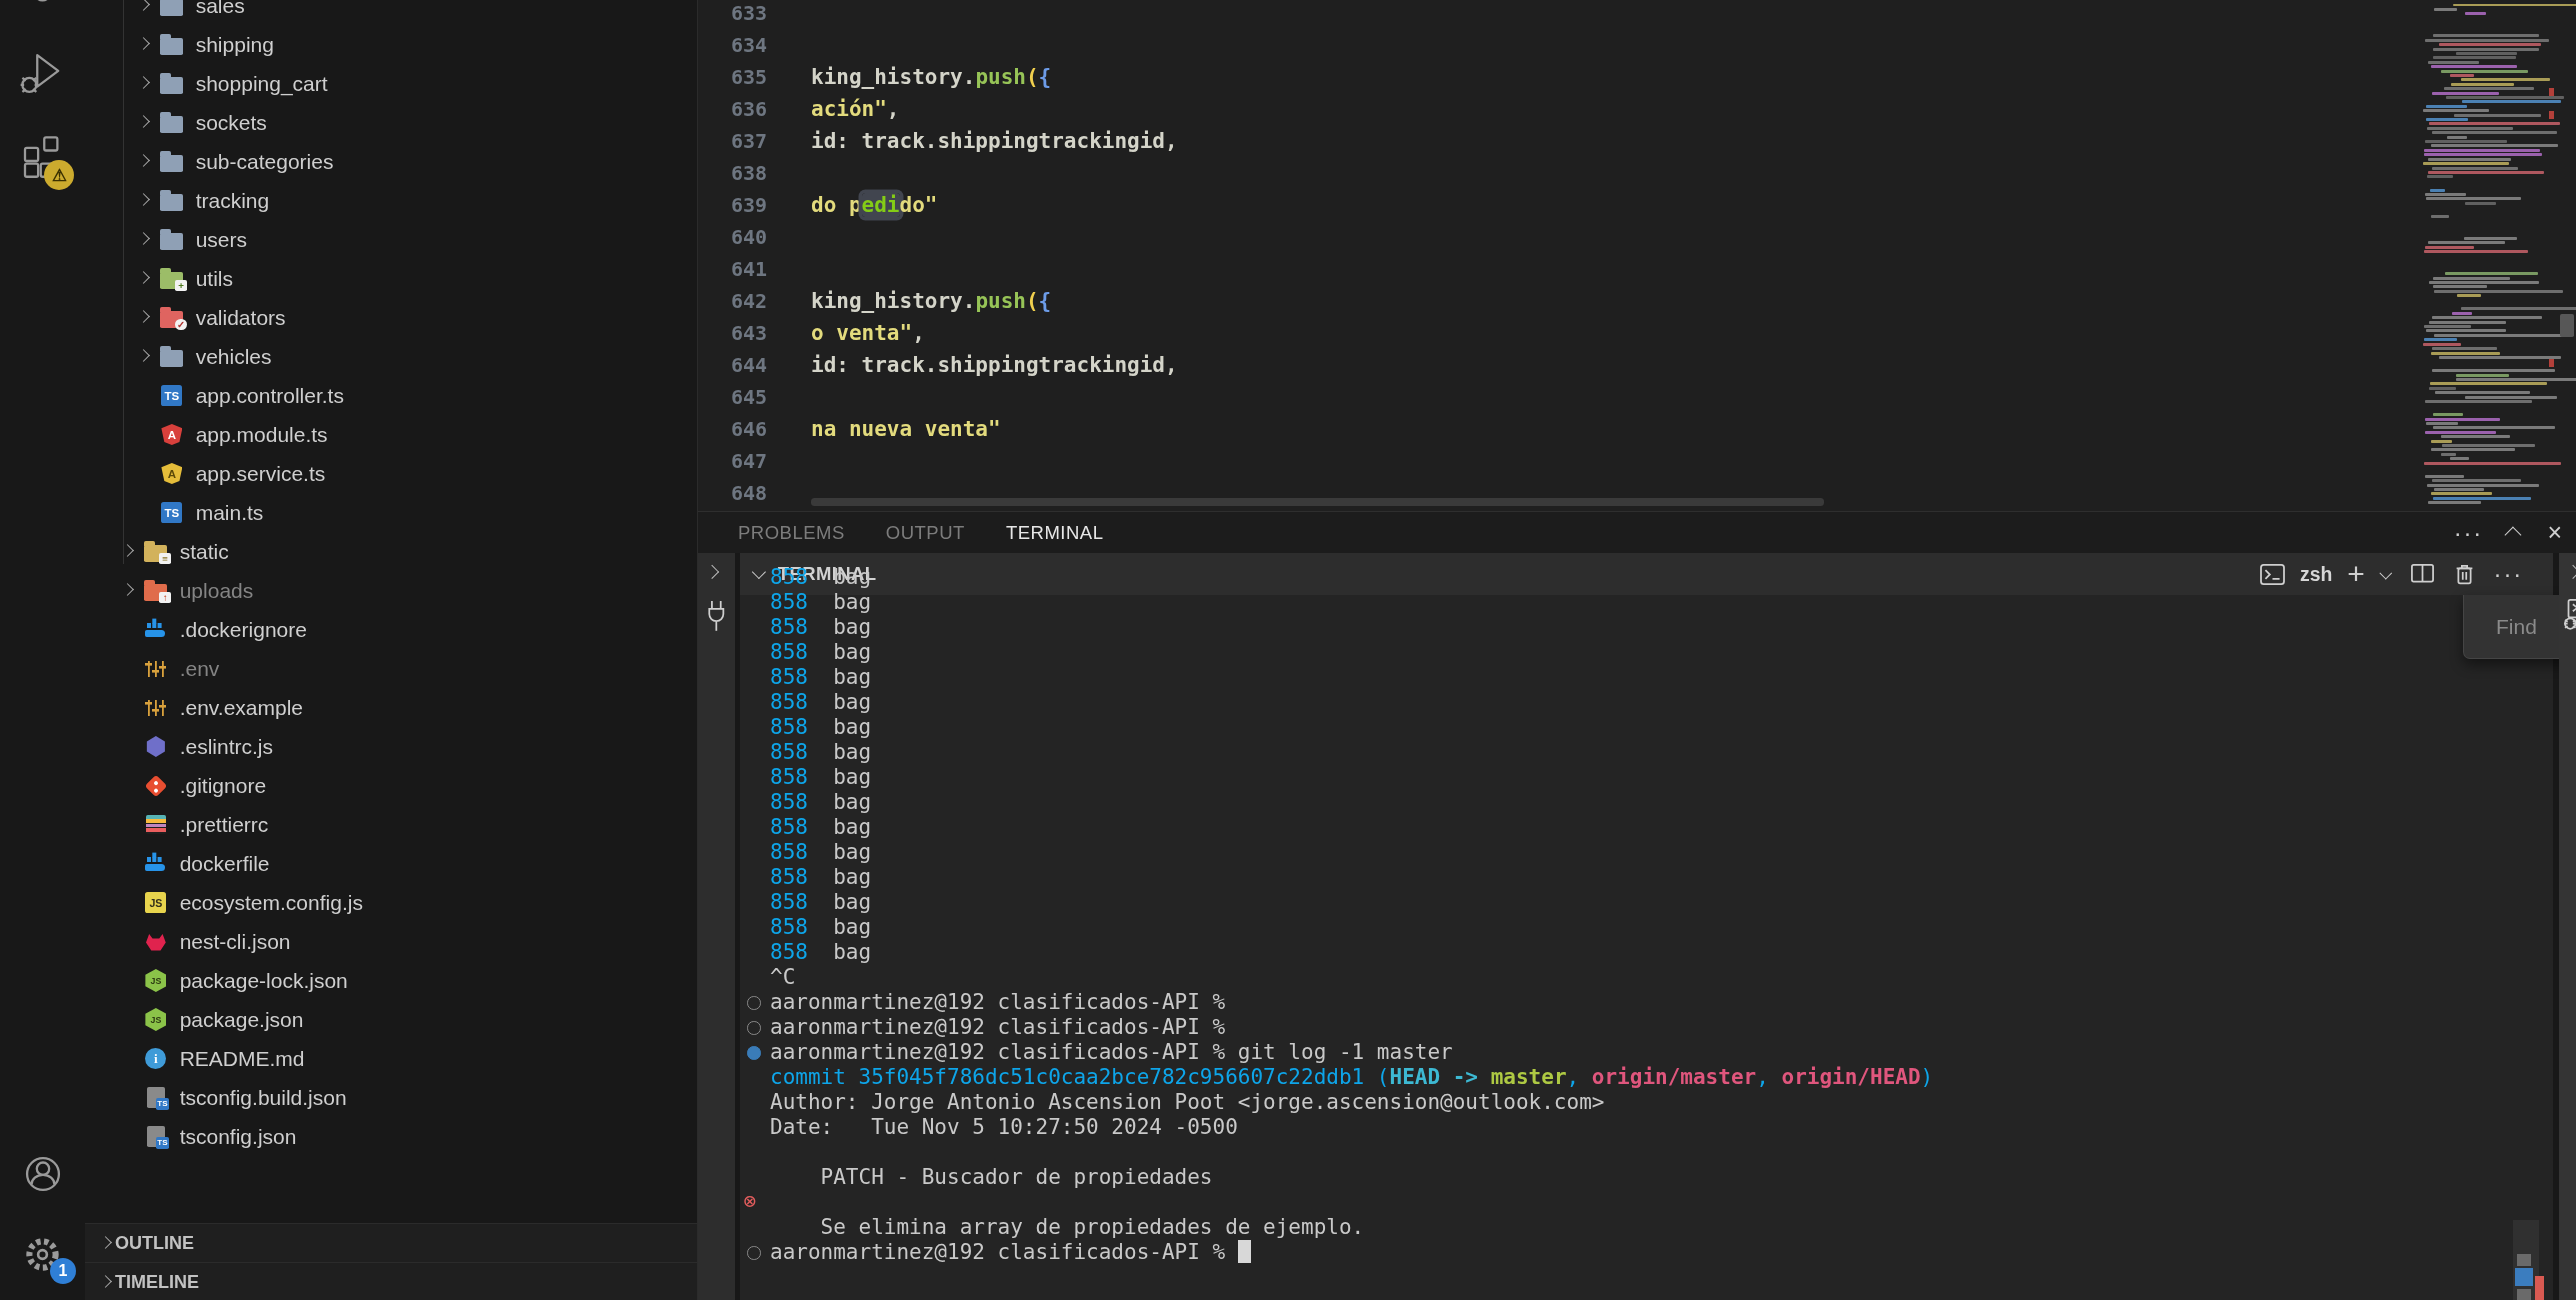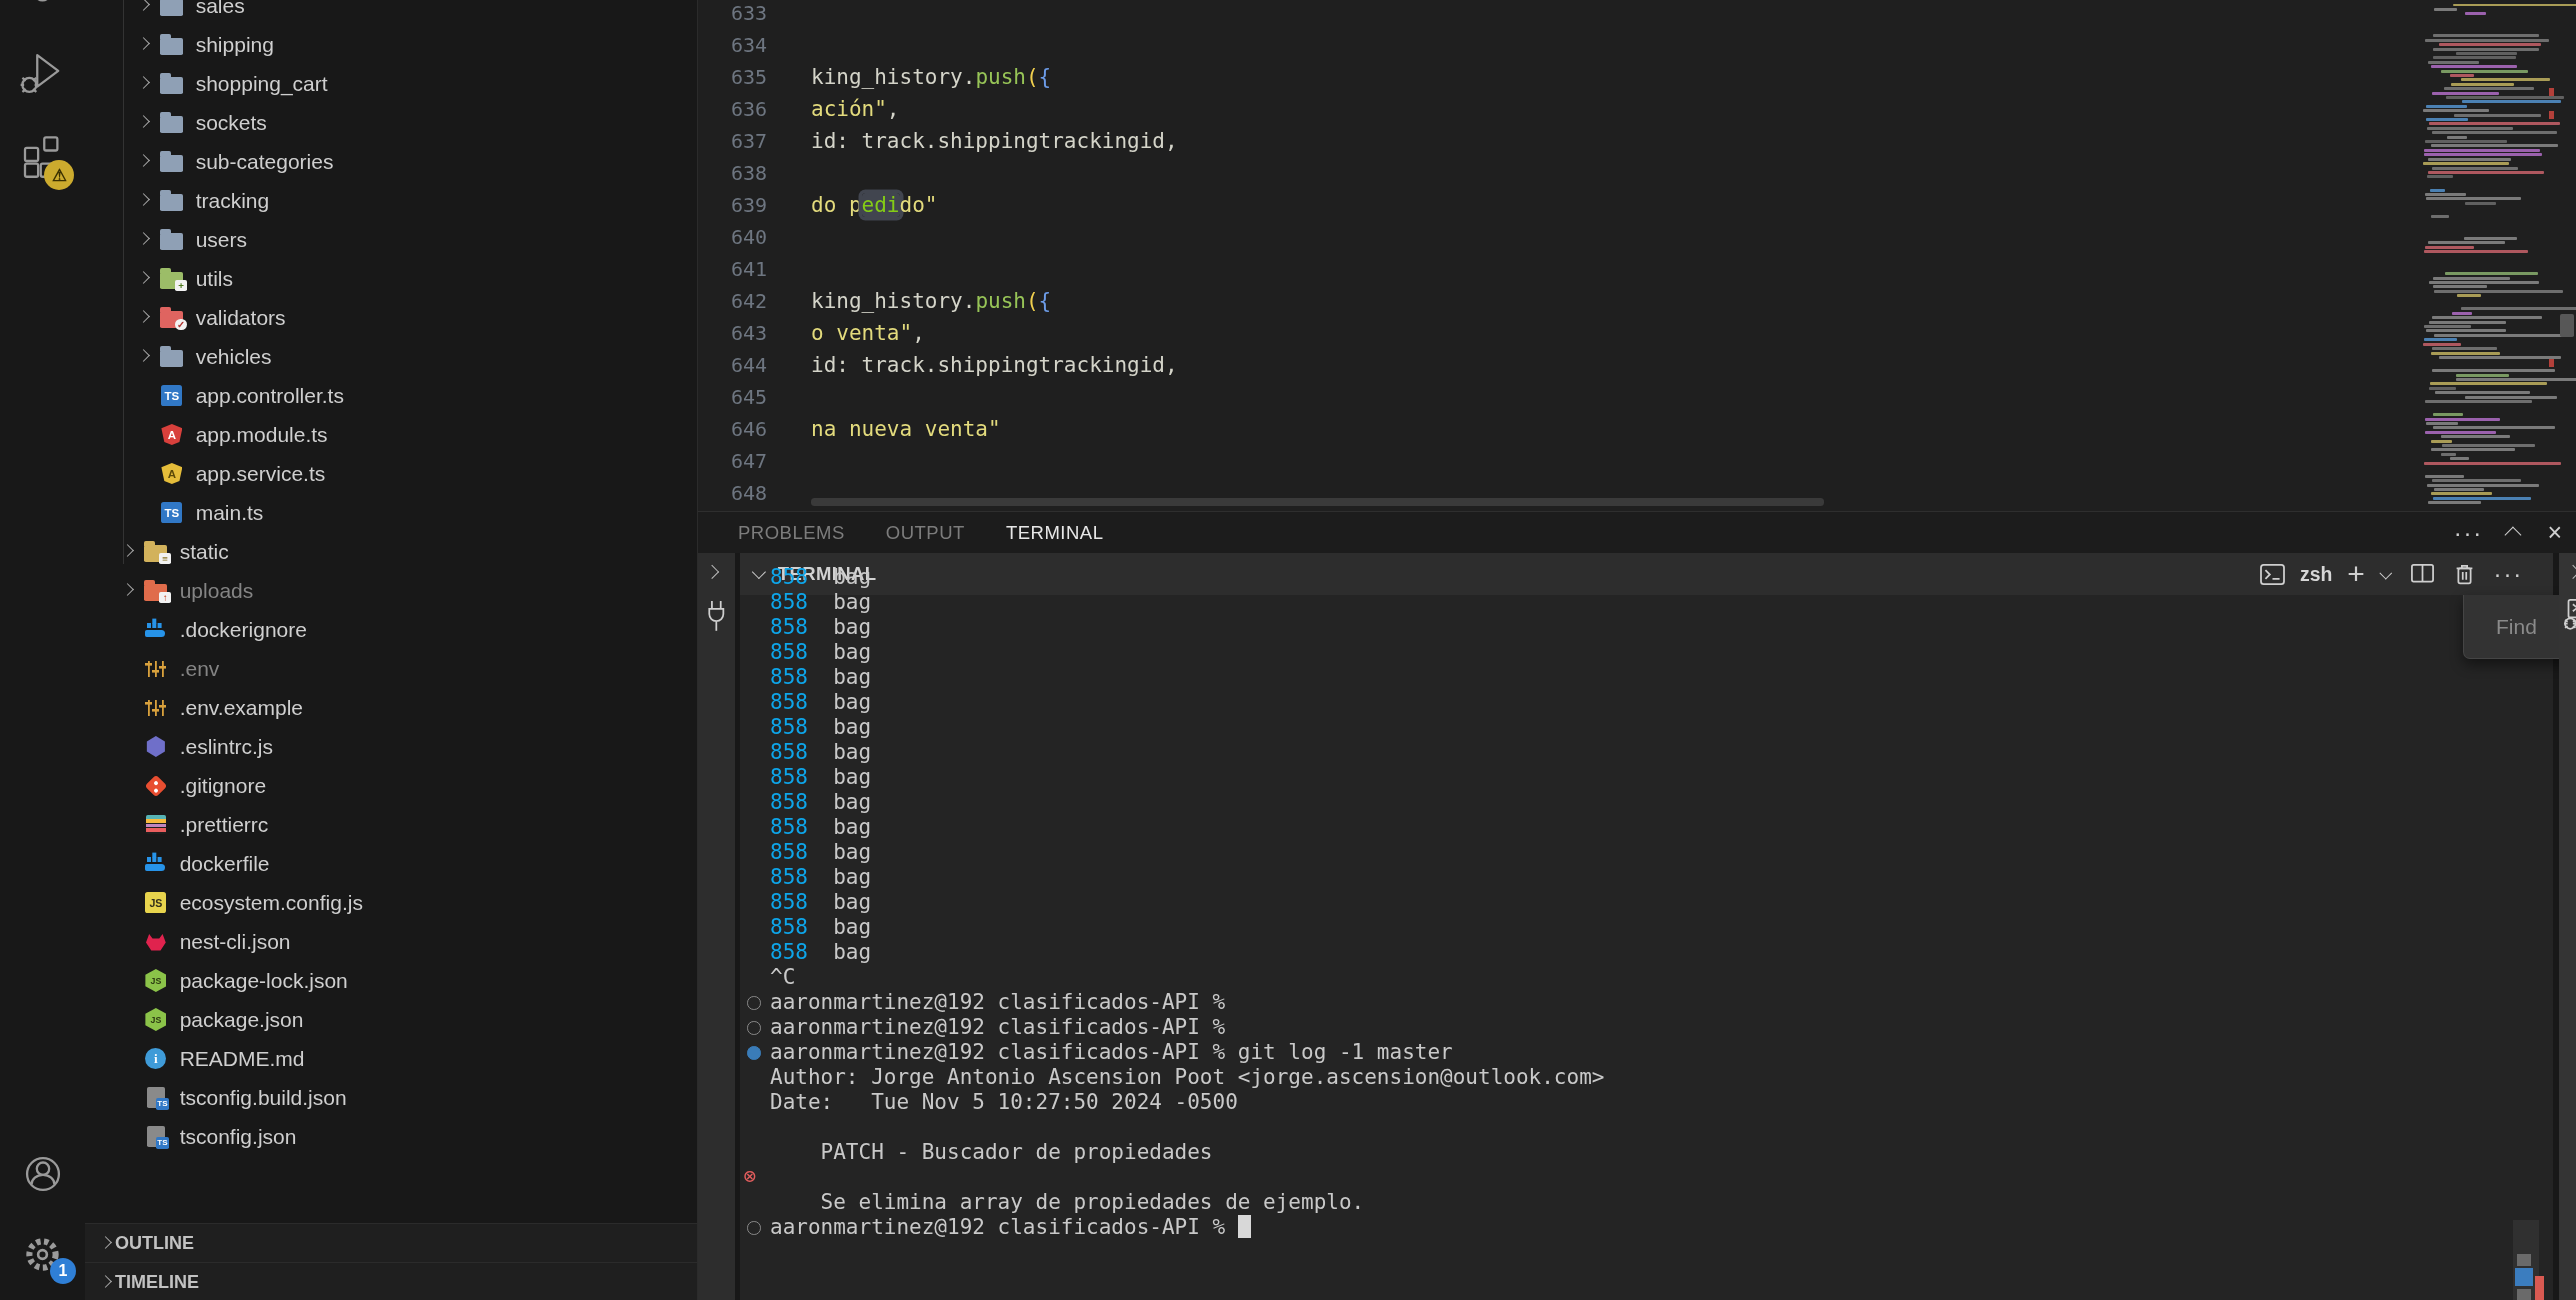--- a/index.html
+++ b/index.html
@@ -83,21 +83,21 @@
   .ic-tsconfig{width:17.6px;height:21px;background:#8a8a8a;border-radius:1.8px;position:relative;}
   .ic-tsconfig::after{content:"TS";position:absolute;right:-4.4px;bottom:-1.8px;width:13.2px;height:12.3px;background:#3178c6;
      color:#fff;font-size:8px;font-weight:bold;display:flex;align-items:center;justify-content:center;border-radius:1.8px;}
 
   
   .side-section{position:absolute;left:0;width:612px;height:39px;background:#1f1f1f;border-top:0.9px solid #2b2b2b;
      display:flex;align-items:center;font-size:18px;font-weight:bold;color:#c2c2c2;}
   .side-section .chev{margin-left:10.6px;}
 
   
-  #editor{left:698px;top:0;width:1878px;height:511px;background:#1f1f1f;}
+  #editor{left:698px;top:0;width:1878px;height:511px;background:#1f1f1f;font-weight:bold;}
   #gutter{position:absolute;left:0;top:-2.6px;width:69px;text-align:right;color:#6e7681;font-size:20px;}
   #gutter div{height:32px;line-height:32px;}
   #code{position:absolute;left:113px;top:-2.6px;font-size:21px;}
   #code div{height:32px;line-height:32px;white-space:pre;}
   .tk-w{color:#d4d4c9;}
   .tk-str{color:#e3db7d;}
   .tk-strhl{color:#84cc16;background:#41454f;border-radius:3.5px;box-shadow:0 0 0 3.5px #41454f;}
   .tk-fn{color:#97c457;}
   .tk-par{color:#f0cf4e;}
   .tk-brace{color:#6d9ce8;}
@@ -637,20 +637,21 @@
             <div class="tl"><span class="tk-y">858</span><span class="tk-t">  bag</span></div>
             <div class="tl"><span class="tk-y">858</span><span class="tk-t">  bag</span></div>
             <div class="tl"><span class="tk-y">858</span><span class="tk-t">  bag</span></div>
             <div class="tl"><span class="tk-y">858</span><span class="tk-t">  bag</span></div>
             <div class="tl"><span class="tk-y">858</span><span class="tk-t">  bag</span></div>
             <div class="tl"><span class="tk-y">858</span><span class="tk-t">  bag</span></div>
             <div class="tl"><span class="tk-t">^C</span></div>
             <div class="tl"><span class="tk-t">aaronmartinez@192 clasificados-API %</span><span class="deco o"></span></div>
             <div class="tl"><span class="tk-t">aaronmartinez@192 clasificados-API %</span><span class="deco o"></span></div>
             <div class="tl"><span class="tk-t">aaronmartinez@192 clasificados-API % git log -1 master</span><span class="deco f"></span></div>
+            <div class="tl"><span class="tk-y">commit 35f045f786dc51c0caa2bce782c956607c22ddb1 (</span><span class="tk-cy">HEAD -&gt; </span><span class="tk-lime">master</span><span class="tk-y">, </span><span class="tk-pink">origin/master</span><span class="tk-y">, </span><span class="tk-pink">origin/HEAD</span><span class="tk-y">)</span></div>
             <div class="tl"><span class="tk-t">Author: Jorge Antonio Ascension Poot &lt;jorge.ascension@outlook.com&gt;</span></div>
             <div class="tl"><span class="tk-t">Date:   Tue Nov 5 10:27:50 2024 -0500</span></div>
             <div class="tl"></div>
             <div class="tl"><span class="tk-t">    PATCH - Buscador de propiedades</span></div>
             <div class="tl"><span class="deco e">⊗</span></div>
             <div class="tl"><span class="tk-t">    Se elimina array de propiedades de ejemplo.</span></div>
             <div class="tl"><span class="tk-t">aaronmartinez@192 clasificados-API % </span><span class="cursor"></span><span class="deco o"></span></div>
           </div>
 
         <div id="term-scrolldeco">

